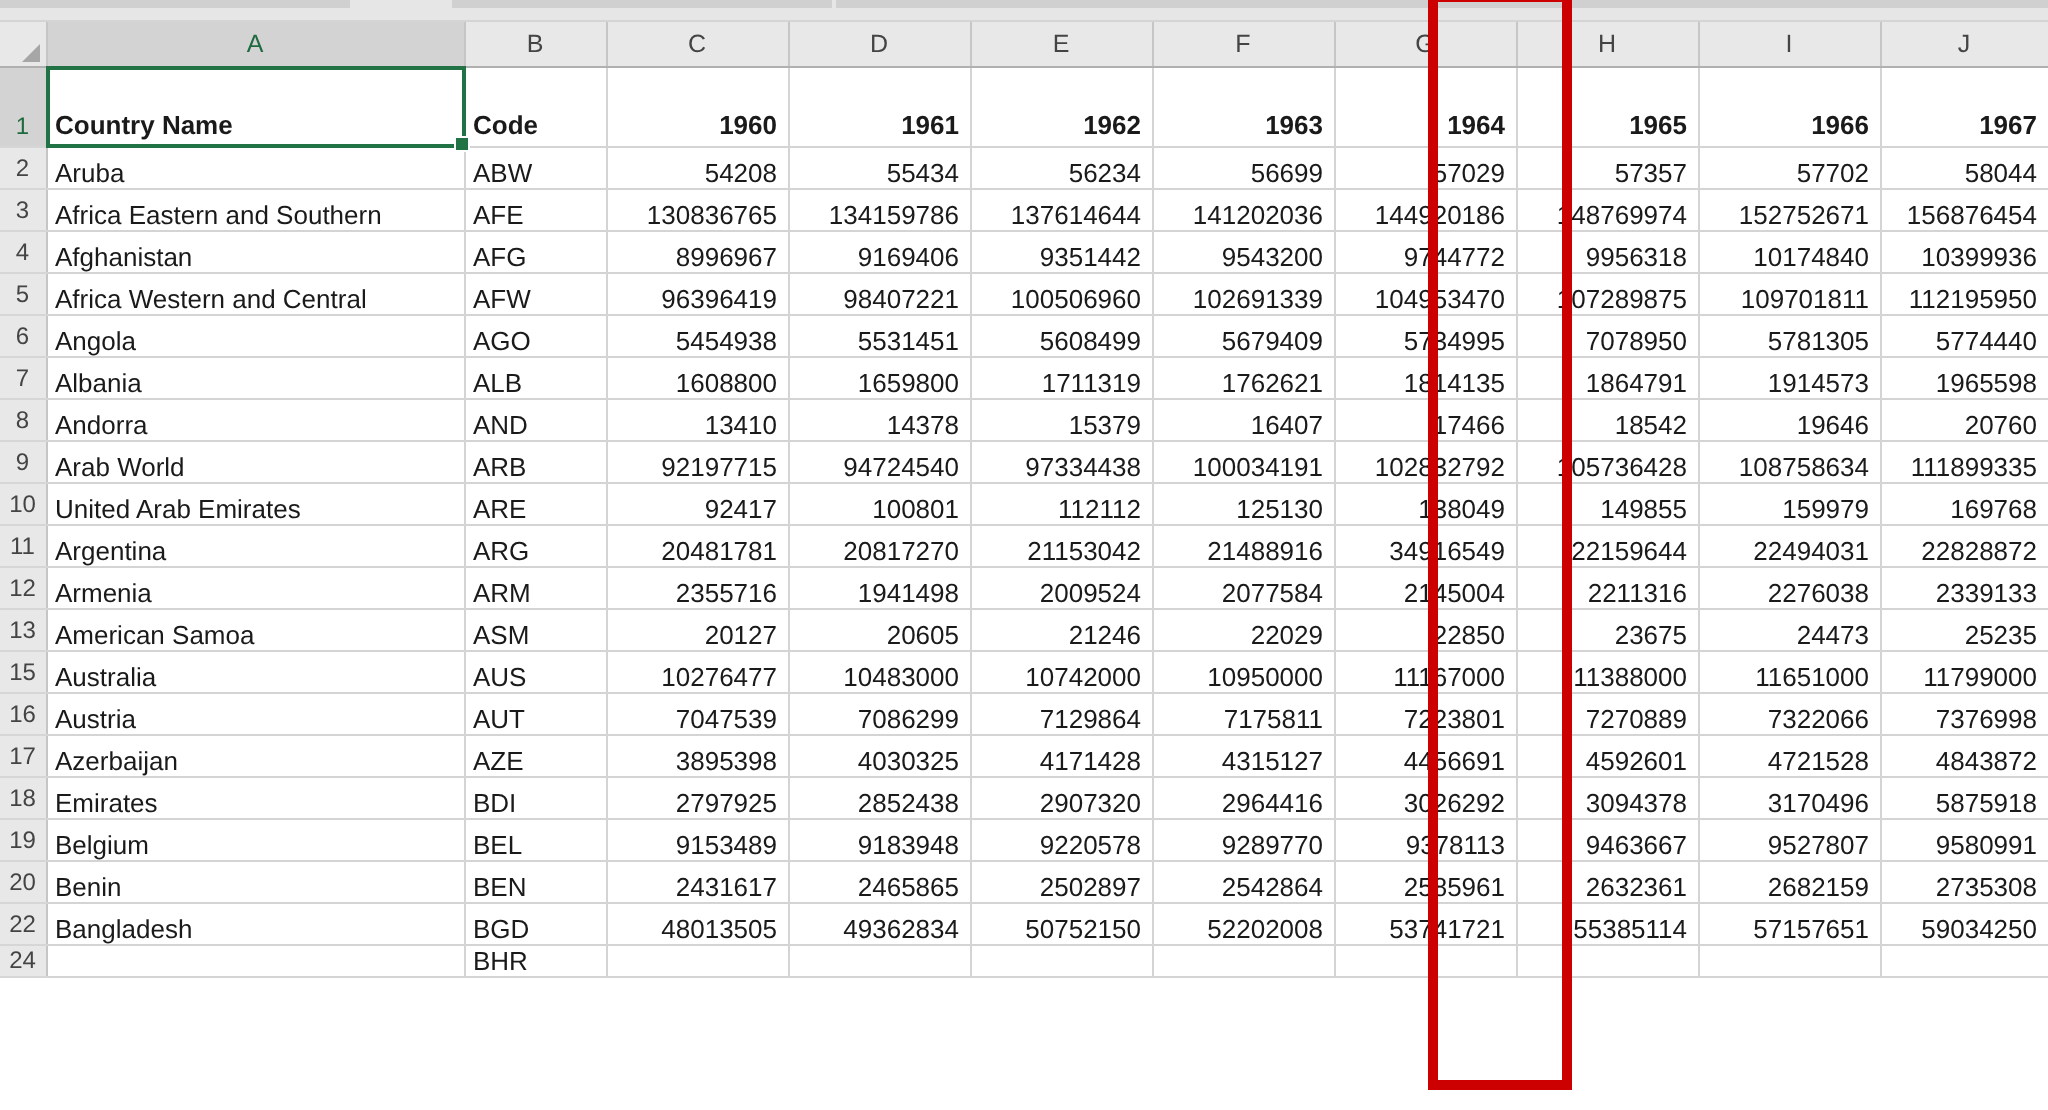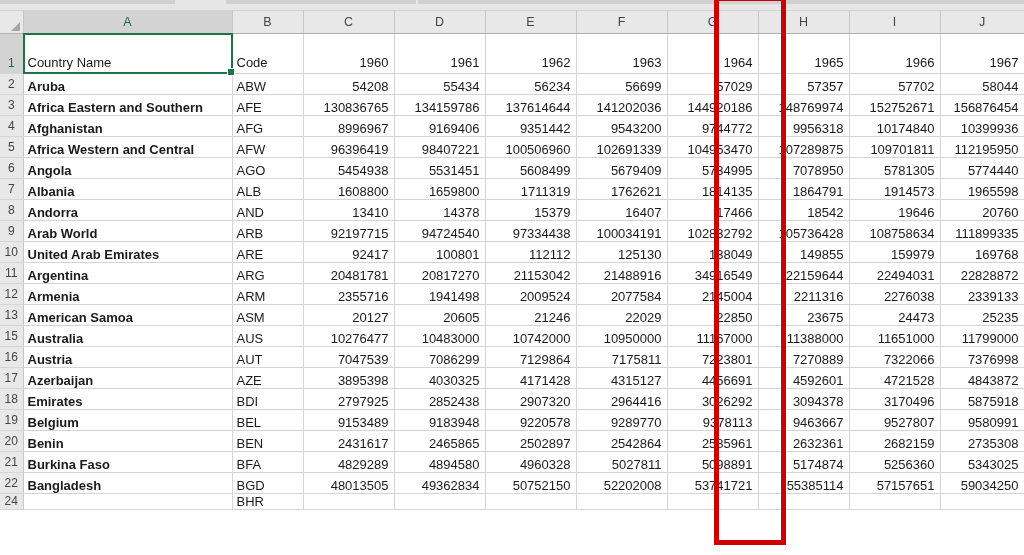--- a/index.html
+++ b/index.html
@@ -45,22 +45,22 @@
   .rowhdr.sel { background:#d3d3d3; color:#1f6b3f; }
 
   
   td.cell {
     border-right:1px solid #d4d4d4; border-bottom:1px solid #d4d4d4;
     font-size:13px; color:#1a1a1a; height:21px; vertical-align:bottom;
     overflow:hidden; white-space:nowrap;
   }
   td.cell.txt  { text-align:left;  padding-left:4px;  padding-right:2px; }
   td.cell.num  { text-align:right; padding-right:5px; padding-left:2px; }
-  td.cell.hdrow{ font-weight:normal;margin-top:28px; }
-  td.cell.bold { font-weight:bold; }
+  td.cell.hdrow{ font-weight:bold;margin-top:28px; }
+  td.cell.bold { font-weight:normal; }
 
   tr.r1 td.cell { height:40px; vertical-align:bottom; padding-bottom:3px; }
   tr.r1 .rowhdr { height:40px; vertical-align:bottom; padding-bottom:3px; }
 
   tr.last td.cell, tr.last .rowhdr { height:10px;margin-left:45px; }
 
   
   .selbox {
     position:absolute; border:2px solid #217346; pointer-events:none; z-index:6;
   }
@@ -363,33 +363,20 @@
             <td class="cell num">2431617</td>
             <td class="cell num">2465865</td>
             <td class="cell num">2502897</td>
             <td class="cell num">2542864</td>
             <td class="cell num">2585961</td>
             <td class="cell num">2632361</td>
             <td class="cell num">2682159</td>
             <td class="cell num">2735308</td>
           </tr>
           <tr>
-            <td class="rowhdr">21</td>
-            <td class="cell txt bold">Burkina Faso</td>
-            <td class="cell txt">BFA</td>
-            <td class="cell num">4829289</td>
-            <td class="cell num">4894580</td>
-            <td class="cell num">4960328</td>
-            <td class="cell num">5027811</td>
-            <td class="cell num">5098891</td>
-            <td class="cell num">5174874</td>
-            <td class="cell num">5256360</td>
-            <td class="cell num">5343025</td>
-          </tr>
-          <tr>
             <td class="rowhdr">22</td>
             <td class="cell txt bold">Bangladesh</td>
             <td class="cell txt">BGD</td>
             <td class="cell num">48013505</td>
             <td class="cell num">49362834</td>
             <td class="cell num">50752150</td>
             <td class="cell num">52202008</td>
             <td class="cell num">53741721</td>
             <td class="cell num">55385114</td>
             <td class="cell num">57157651</td>

